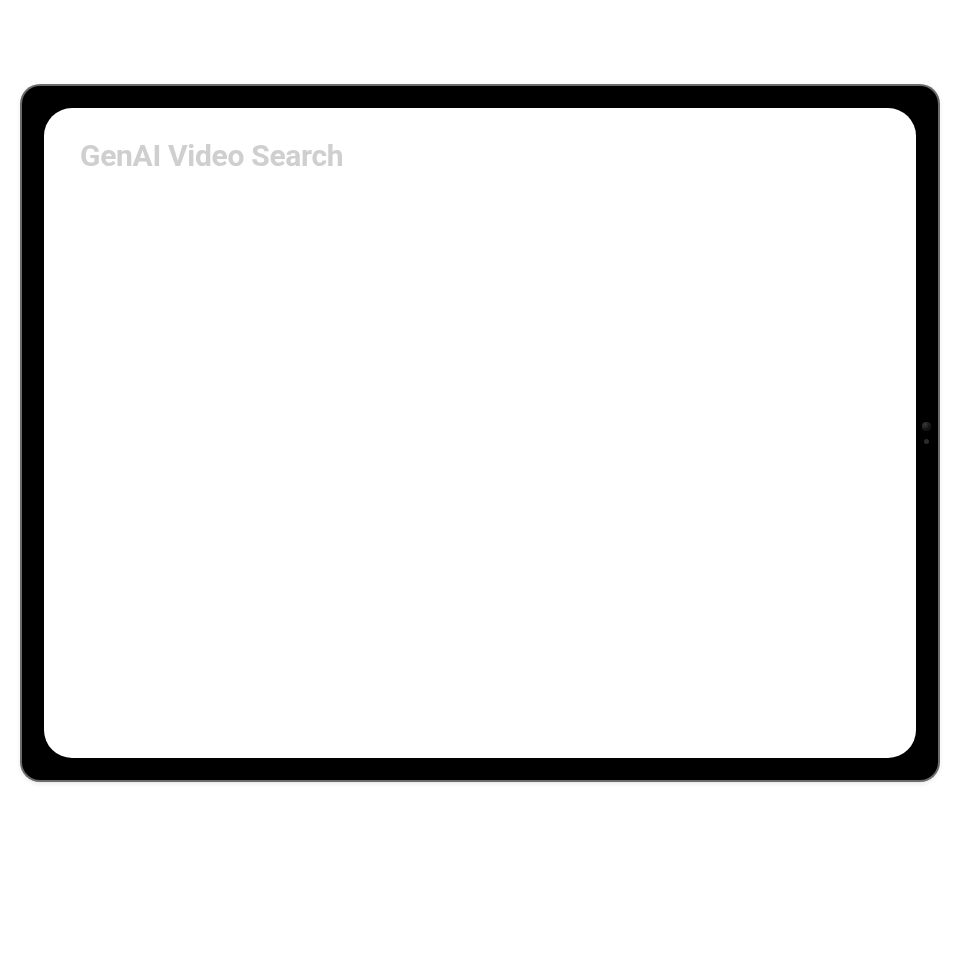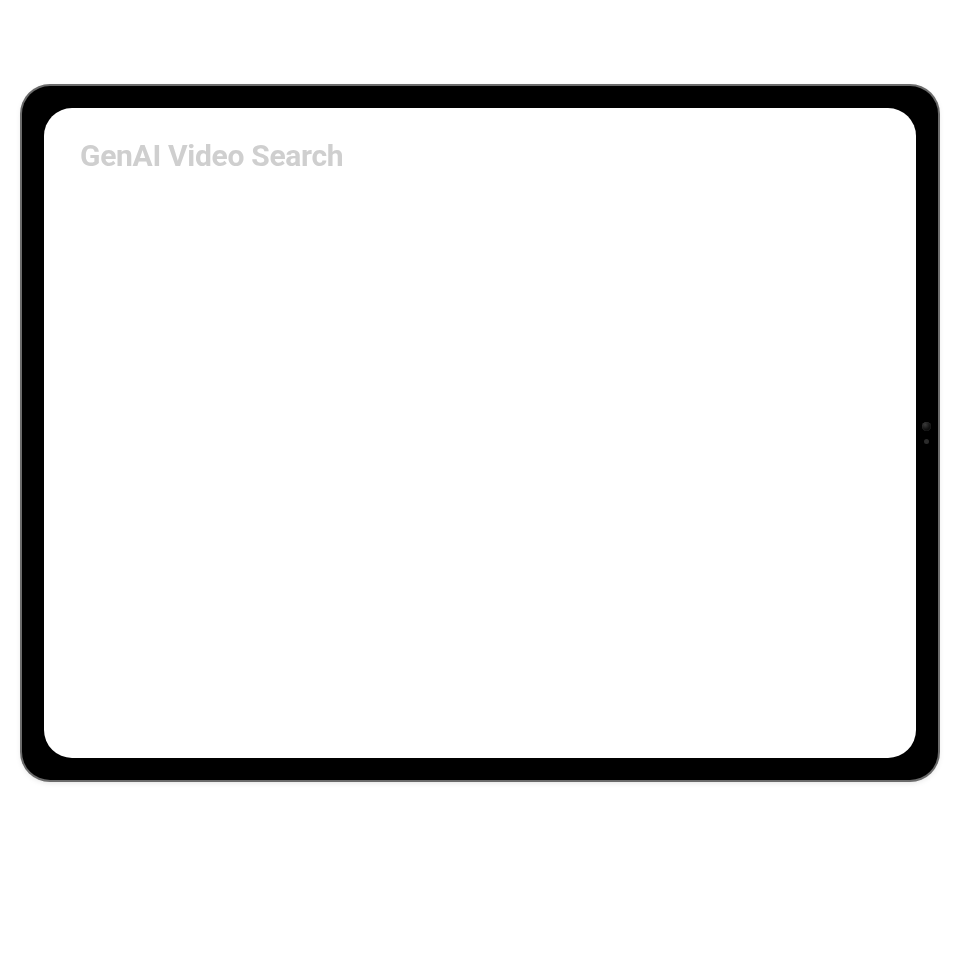--- a/index.html
+++ b/index.html
@@ -14,21 +14,21 @@
       position: relative;
       width: 960px;
       height: 960px;
     }
     .tablet-frame {
       position: absolute;
       left: 22px;
       top: 86px;
       width: 916px;
       height: 694px;
-      border-radius: 28px;
+      border-radius: 18px;
       background: #000;
       box-shadow:
         0 0 0 2px #6b6b6b,
         0 2px 6px rgba(0,0,0,0.15);
     }
     .tablet-screen {
       position: absolute;
       left: 22px;
       top: 22px;
       right: 22px;

